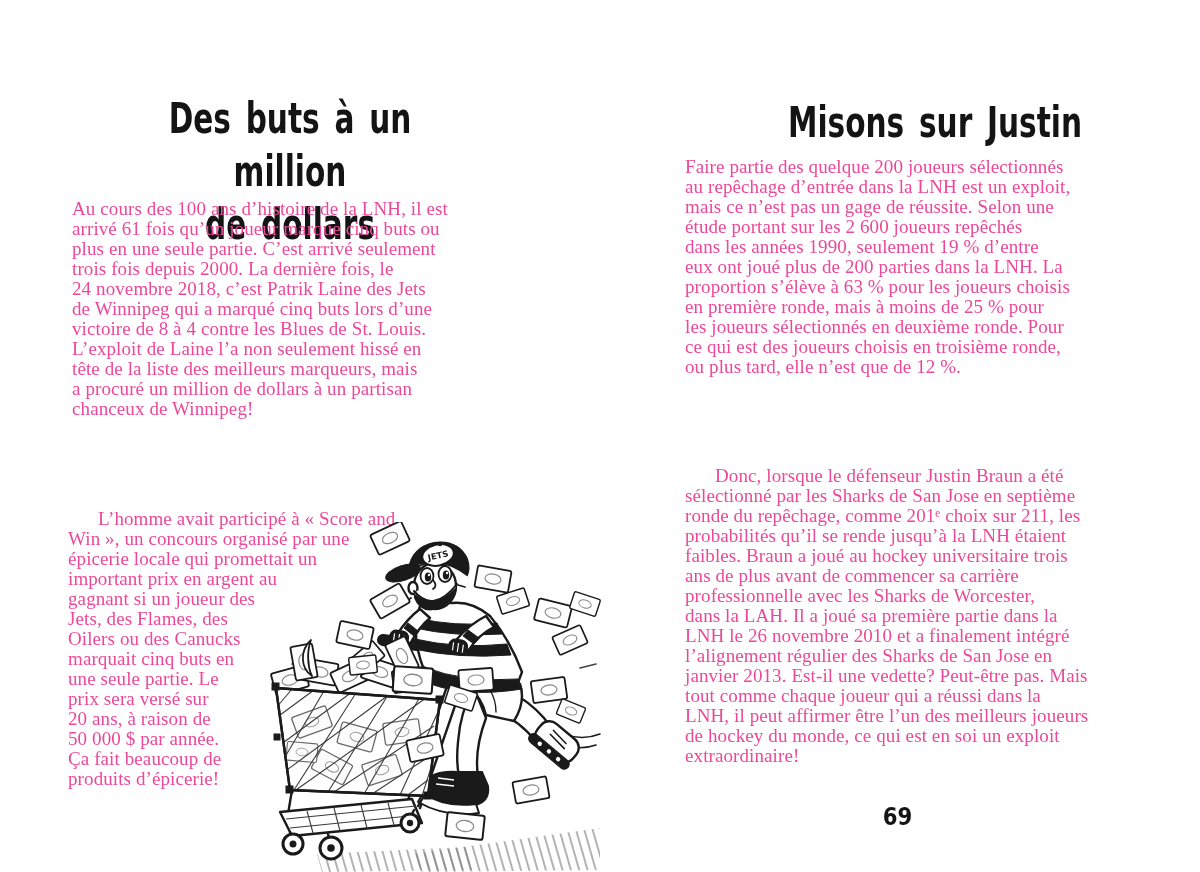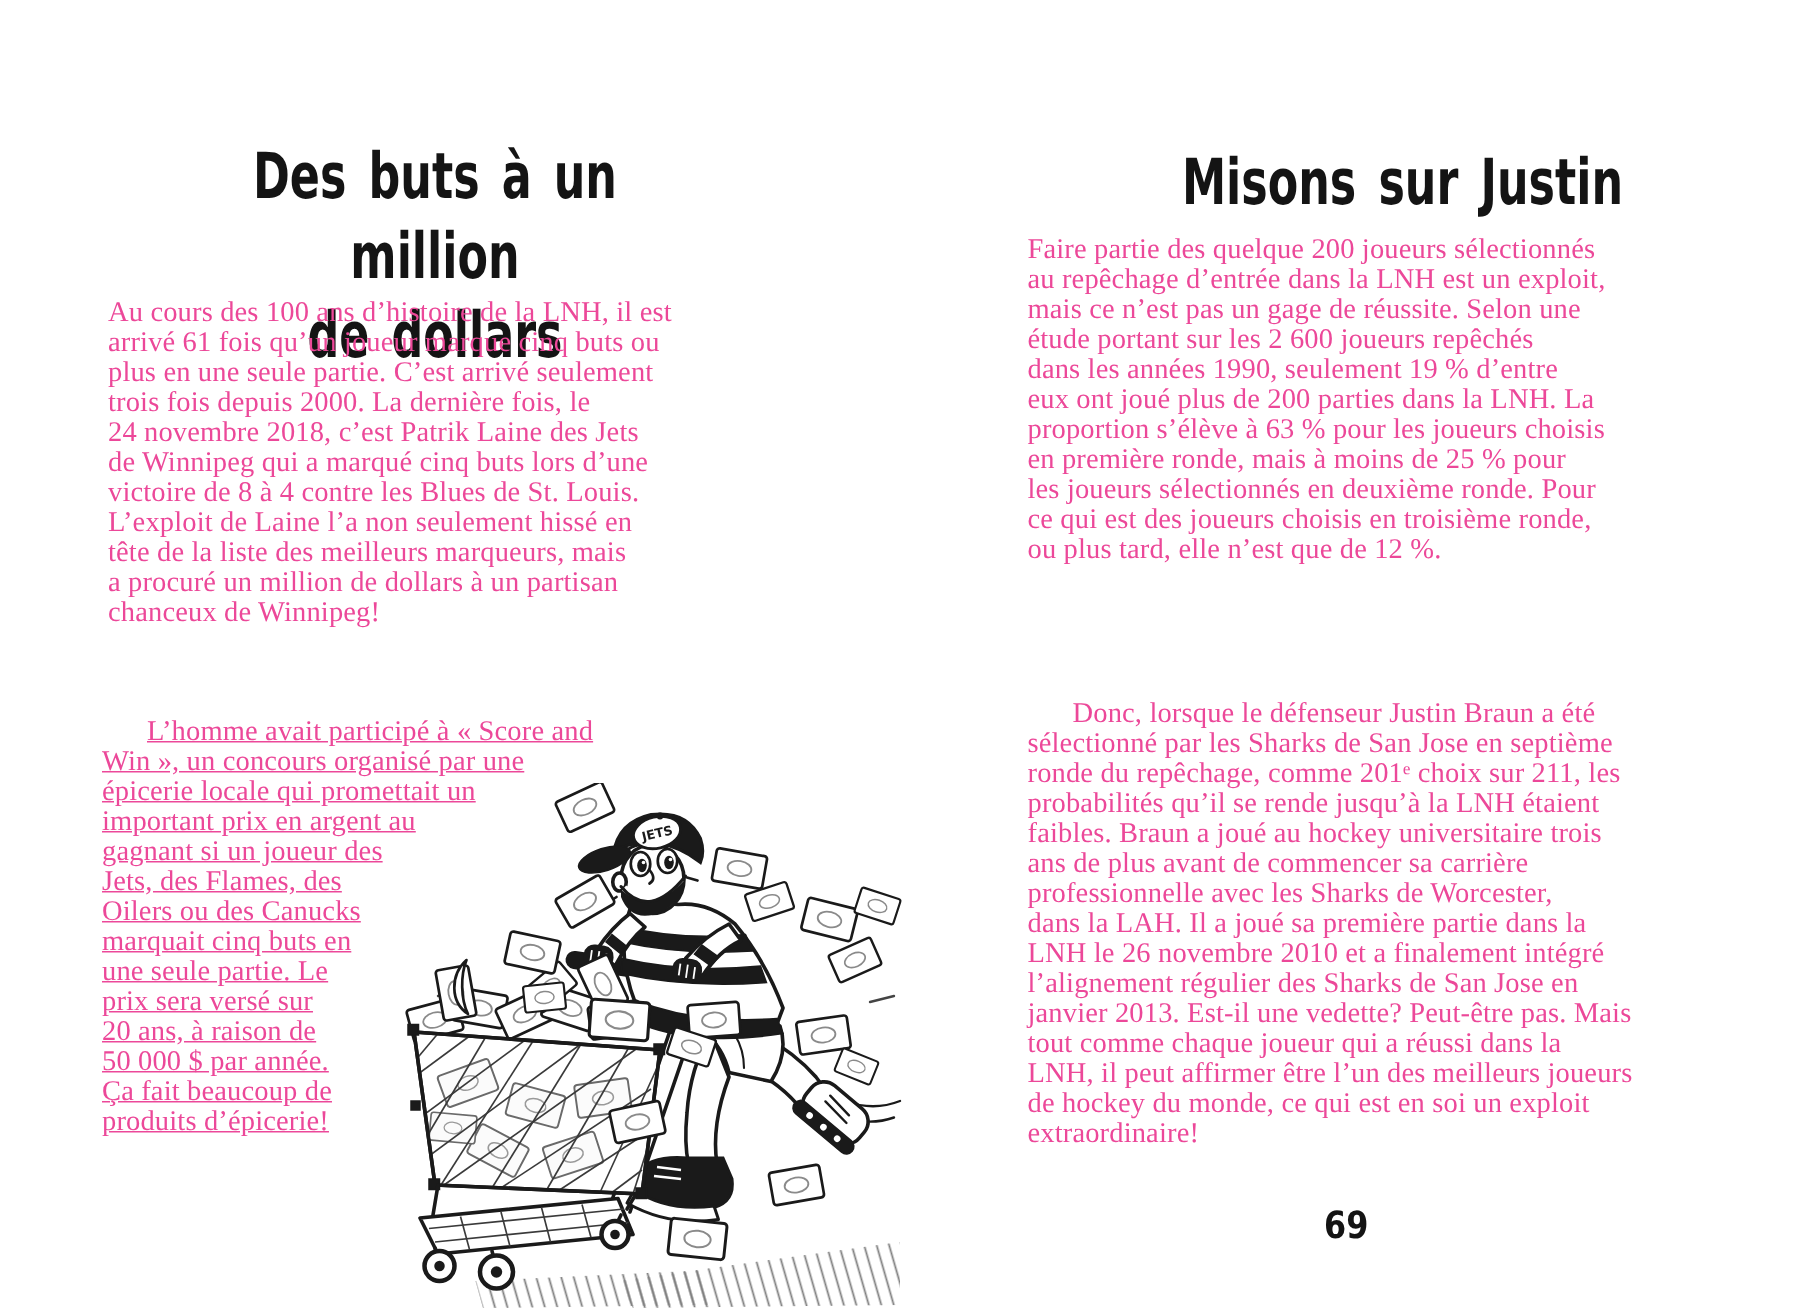--- a/index.html
+++ b/index.html
@@ -26,21 +26,21 @@
   .body-text{
     font-size:19px;
     line-height:20px;
     white-space:pre-line;
     letter-spacing:0.1px;
     color:#ec4899;
   }
   .indent{ text-indent:30px; }
   #left-title{ left:50px; top:92px; width:480px; }
   #left-para1{ left:72px; top:199px; width:520px; }
-  #left-para2{ left:68px; top:478px; width:520px;text-decoration:underline; }
+  #left-para2{ left:68px; top:509px; width:520px; }
   #right-title{ left:700px; top:96px; width:470px; }
   #right-para1{ left:685px; top:157px; width:510px; }
   #right-para2{ left:685px; top:443px; width:510px;margin-top:23px; }
   #page-number{
     left:685px; top:802px; width:425px;
     text-align:center;
     font-family:"DejaVu Sans", sans-serif;
     font-weight:bold;
     font-size:25px;
     color:#141414;

